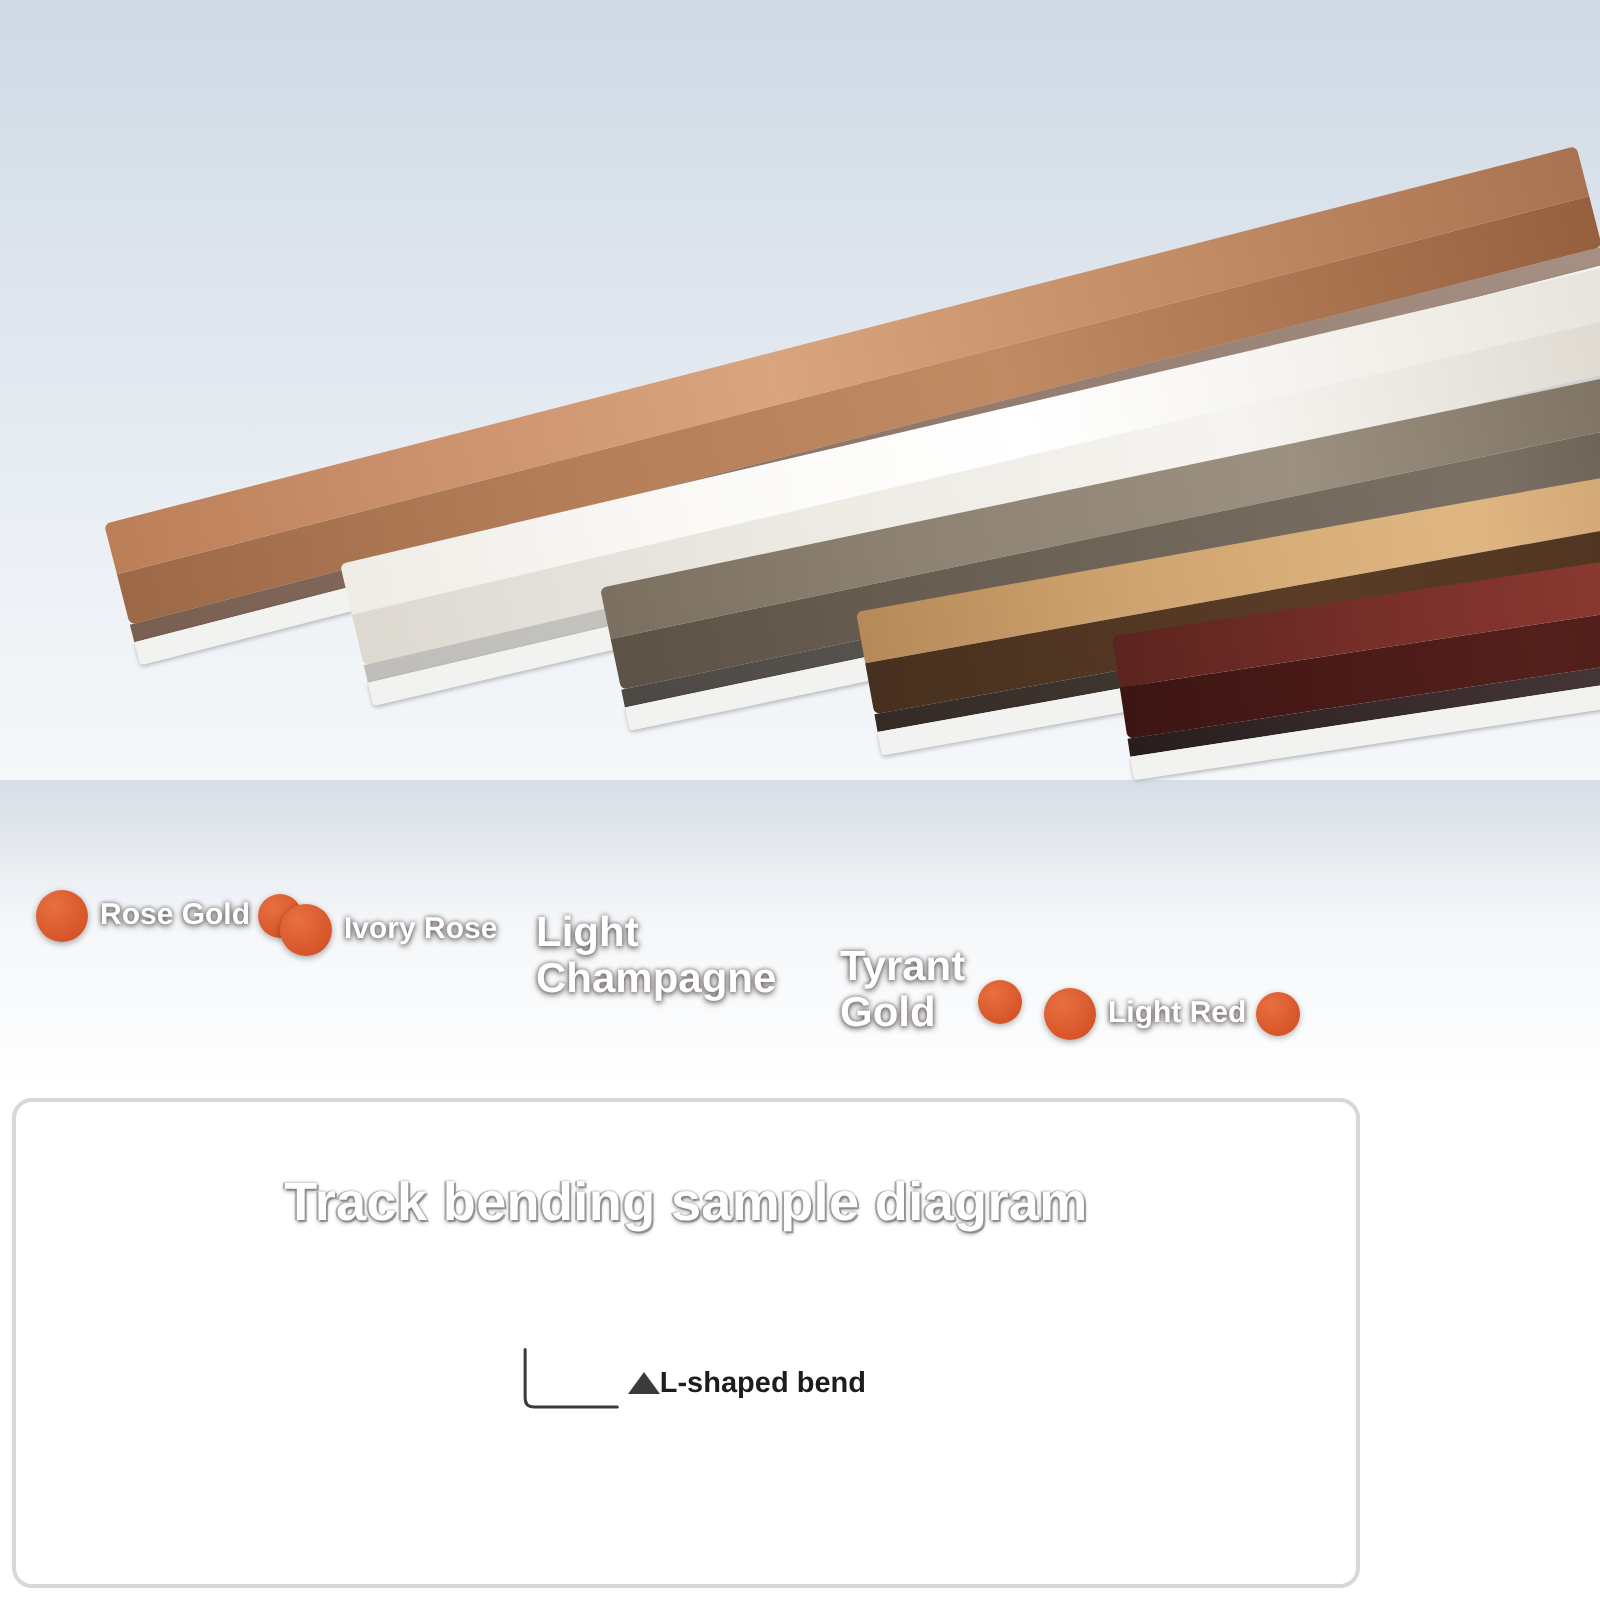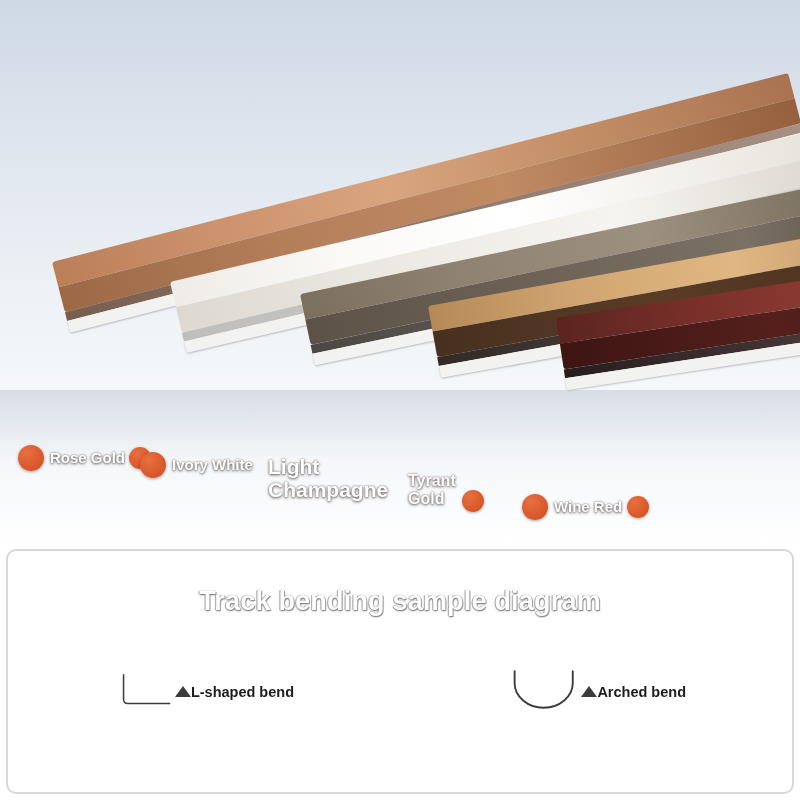--- a/index.html
+++ b/index.html
@@ -100,21 +100,21 @@
     border-radius: 50%;
     flex: none;
     box-shadow: 0 1px 3px rgba(0,0,0,0.3);
   }
 
   
   .bend-panel {
     position: absolute;
     left: 6px;
     top: 549px;
-    width: 788px;
+    width: 674px;
     height: 245px;
     background: #ffffff;
     border: 2px solid #d8d8d8;
     border-radius: 10px;
     box-sizing: border-box;
   }
   .bend-title {
     position: absolute;
     left: 0;
     top: 35px;
@@ -207,37 +207,37 @@
     <div class="floor-shade"></div>
 
     <div class="callout" style="left:18px; top:445px;">
       <div class="dot" style="background:radial-gradient(circle at 35% 30%, #e8703f, #cf4a21);"></div>
       <div class="callout-label">Rose Gold</div>
       <div class="dot2" style="background:radial-gradient(circle at 35% 30%, #e8703f, #cf4a21); margin-left:-2px;"></div>
     </div>
 
     <div class="callout" style="left:140px; top:452px;">
       <div class="dot" style="background:radial-gradient(circle at 35% 30%, #e8703f, #cf4a21);"></div>
-      <div class="callout-label">Ivory White</div>
+      <div class="callout-label">Ivory Rose</div>
     </div>
 
     <div class="callout" style="left:268px; top:455px; align-items:flex-start;">
       <div class="callout-label" style="font-size:21px;">Light
 Champagne</div>
     </div>
 
     <div class="callout" style="left:408px; top:472px; align-items:flex-start;">
-      <div class="callout-label" style="font-size:16px;">Tyrant
+      <div class="callout-label" style="font-size:21px;margin-left:12px;">Tyrant
 Gold</div>
       <div class="dot2" style="background:radial-gradient(circle at 35% 30%, #e8703f, #cf4a21); margin-top:18px;"></div>
     </div>
 
     <div class="callout" style="left:522px; top:494px;">
       <div class="dot" style="background:radial-gradient(circle at 35% 30%, #e8703f, #cf4a21);"></div>
-      <div class="callout-label">Wine Red</div>
+      <div class="callout-label">Light Red</div>
       <div class="dot2" style="background:radial-gradient(circle at 35% 30%, #e8703f, #cf4a21); margin-left:-1px;"></div>
     </div>
 
   </div>
 
   <div class="bend-panel">
 
     <div class="bend-title">Track bending sample diagram</div>
 
     <div class="shapes-row">
@@ -245,24 +245,17 @@
       <div class="shape-item">
         <svg class="shape-svg" width="140" height="78" viewBox="0 0 140 78">
           <path d="M22 4 L22 60 Q22 70 32 70 L128 70" fill="none" stroke="#3b3b3b" stroke-width="3.5" stroke-linecap="round" stroke-linejoin="round"></path>
         </svg>
         <div class="shape-arrow"></div>
         <div class="shape-label">L-shaped bend</div>
       </div>
 
 
 
-      <div class="shape-item">
-        <svg class="shape-svg" width="140" height="78" viewBox="0 0 140 78">
-          <path d="M16 4 L16 26 A54 46 0 0 0 124 26 L124 4" fill="none" stroke="#3b3b3b" stroke-width="3.5" stroke-linecap="round" stroke-linejoin="round"></path>
-        </svg>
-        <div class="shape-arrow"></div>
-        <div class="shape-label">Arched bend</div>
-      </div>
 
     </div>
   </div>
 
 </div>
 
 </body></html>

